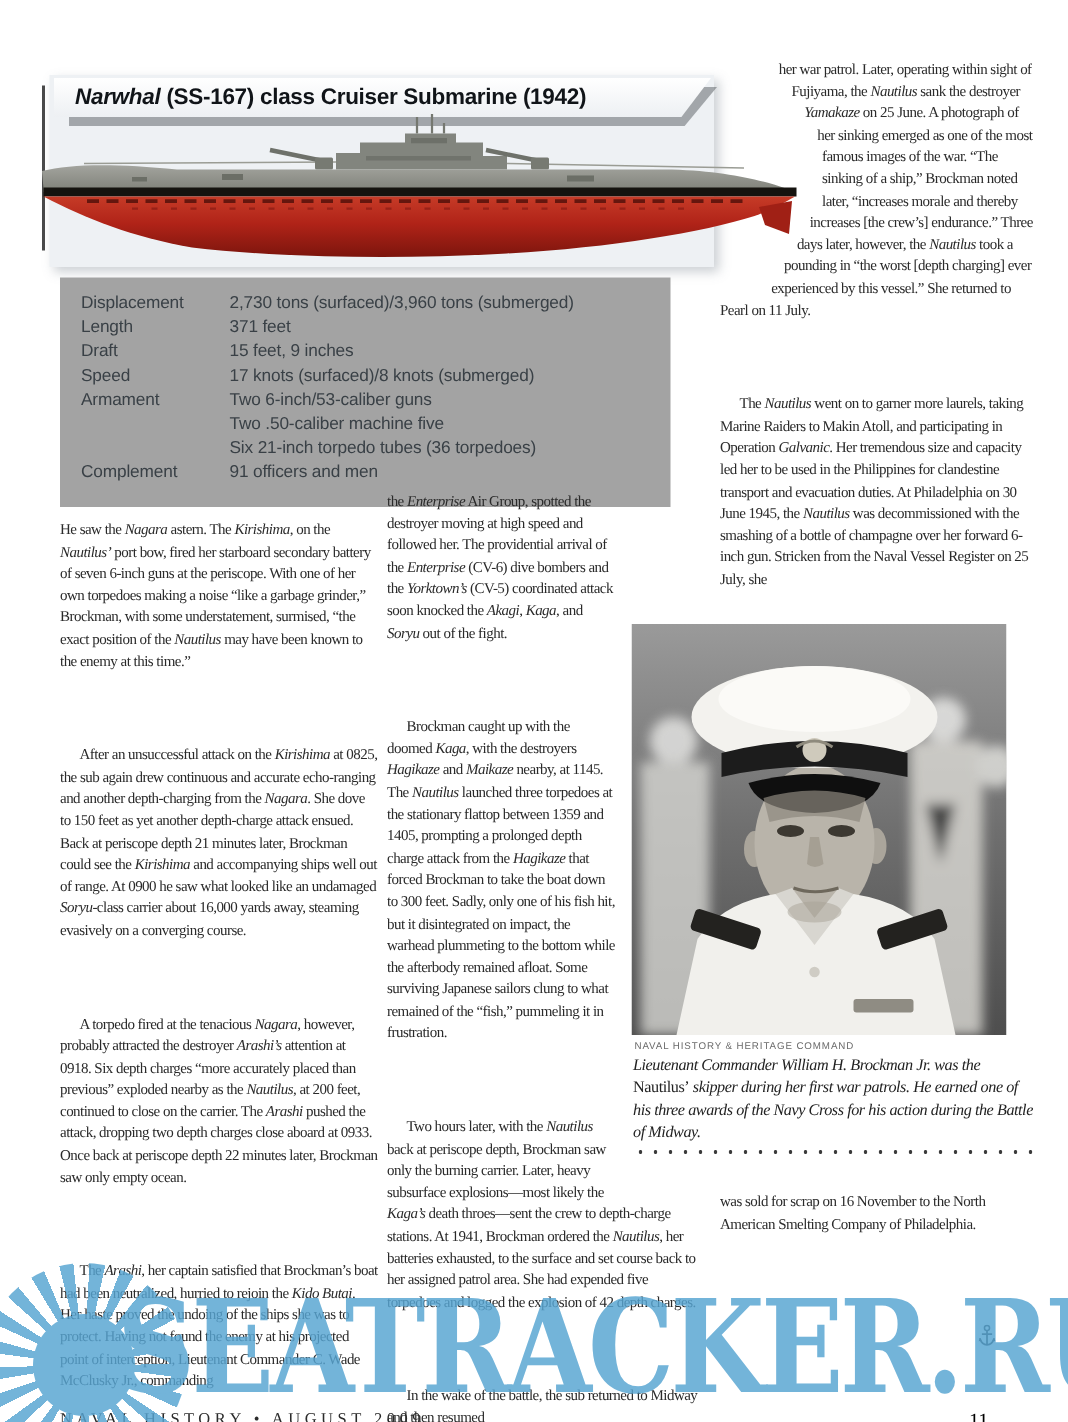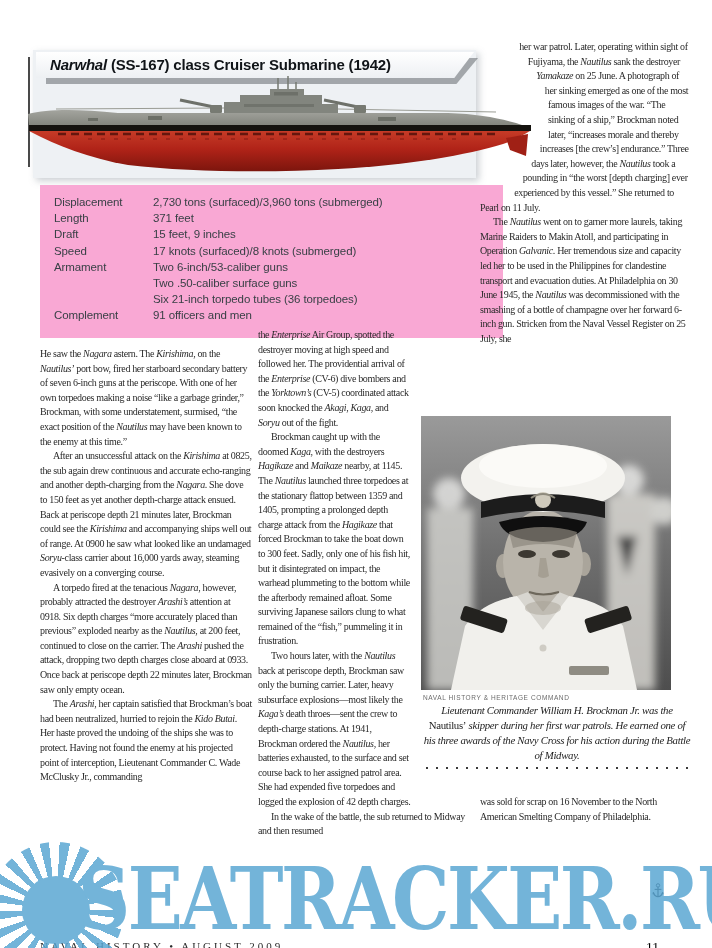--- a/index.html
+++ b/index.html
@@ -18,48 +18,48 @@
             background:linear-gradient(180deg,#ffffff,#edf0f3);
             clip-path:polygon(0 0,100% 0,95.5% 100%,0 100%);
             font-family:"Liberation Sans", sans-serif; font-weight:bold; font-size:15px;
             line-height:26px; padding-left:14px; box-sizing:border-box; color:#101418;
             letter-spacing:-0.2px; white-space:nowrap; }
   .title-strip .t-italic { font-style:italic; }
 
   .sub-svg { position:absolute; left:28px; top:76px; width:506px; height:102px; }
 
   
-  .specbox { position:absolute; left:40px; top:185px; width:463px; height:153px;
-             background:#f9a8d4; padding:9px 0 0 14px; box-sizing:border-box;
+  .specbox { position:absolute; left:40px; top:185px; width:407px; height:153px;
+             background:#a3a3a3; padding:9px 0 0 14px; box-sizing:border-box;
              font-family:"Liberation Sans", sans-serif; font-size:11.5px; color:#394046;
              letter-spacing:-0.1px; }
   .spec-row { line-height:16.2px; white-space:nowrap; }
   .spec-label { display:inline-block; width:99px; }
 
   
   .col { position:absolute; font-size:10px; line-height:14.6px; letter-spacing:-0.35px;
          text-align:left; color:#2a2a2a; }
   .col-left  { left:40px;  top:347px; width:212px; }
   .col-mid   { left:258px; top:328px; width:210px; }
   .col-right { left:480px; top:40px;  width:212px; }
   .col-right2{ left:480px; top:795px; width:212px; }
   .para { margin:0; }
-  .ind  { text-indent:13px; }
+  .ind  { text-indent:13px;margin-top:48px; }
   .para i { font-style:italic; }
 
   .spacer-photo { float:right; width:50px; height:398px; margin-top:70px; margin-left:6px; }
   .spacer-stern { float:left; width:62px; height:92px; margin-top:60px; margin-right:6px;
                   shape-outside:polygon(0 0,45% 0,100% 42%,100% 58%,45% 100%,0 100%); }
 
   
   .photo-svg { position:absolute; left:421px; top:416px; width:250px; height:274px; }
   .credit { position:absolute; left:423px; top:694px; font-family:"Liberation Sans", sans-serif;
             font-size:6.5px; letter-spacing:.6px; color:#6b6b6b; }
   .caption { position:absolute; left:422px; top:703px; width:270px; font-size:10.8px;
-             line-height:15px; font-style:italic; letter-spacing:-0.3px; color:#222;text-align:center; }
+             line-height:15px; font-style:italic; letter-spacing:-0.3px; color:#222; }
   .caption i { font-style:normal; }
   .dotrule { position:absolute; left:422px; top:766px; width:268px; height:4px;
              background-image:radial-gradient(circle,#3a3a3a 1.1px, transparent 1.4px);
              background-size:10px 4px; background-repeat:repeat-x; }
 
   
   .footer-left { position:absolute; left:40px; top:911px; font-size:11px; letter-spacing:3px;
                  color:#2b2b2b; white-space:nowrap;margin-top:29px; }
   .pagenum { position:absolute; left:646px; top:939px; font-size:13.5px; color:#000000; }
   .anchor-svg { position:absolute; left:652px; top:883px; width:12px; height:15px; }
@@ -129,21 +129,21 @@
     <path d="M30,58 L470,58" stroke="#55110b" stroke-width="2.5" stroke-dasharray="8,5" opacity=".85" fill="none"></path>
     <path d="M60,63 L430,63" stroke="#7e1812" stroke-width="1.5" stroke-dasharray="4,9" opacity=".6" fill="none"></path>
   </svg>
 
   <div class="specbox">
     <div class="spec-row"><span class="spec-label">Displacement</span><span class="spec-value">2,730 tons (surfaced)/3,960 tons (submerged)</span></div>
     <div class="spec-row"><span class="spec-label">Length</span><span class="spec-value">371 feet</span></div>
     <div class="spec-row"><span class="spec-label">Draft</span><span class="spec-value">15 feet, 9 inches</span></div>
     <div class="spec-row"><span class="spec-label">Speed</span><span class="spec-value">17 knots (surfaced)/8 knots (submerged)</span></div>
     <div class="spec-row"><span class="spec-label">Armament</span><span class="spec-value">Two 6-inch/53-caliber guns</span></div>
-    <div class="spec-row"><span class="spec-label"></span><span class="spec-value">Two .50-caliber surface guns</span></div>
+    <div class="spec-row"><span class="spec-label"></span><span class="spec-value">Two .50-caliber machine five</span></div>
     <div class="spec-row"><span class="spec-label"></span><span class="spec-value">Six 21-inch torpedo tubes (36 torpedoes)</span></div>
     <div class="spec-row"><span class="spec-label">Complement</span><span class="spec-value">91 officers and men</span></div>
   </div>
 
   <div class="col col-left">
     <p class="para">He saw the <i>Nagara</i> astern. The <i>Kirishima</i>, on the <i>Nautilus’</i> port bow, fired her starboard secondary battery of seven 6-inch guns at the periscope. With one of her own torpedoes making a noise “like a garbage grinder,” Brockman, with some understatement, surmised, “the exact position of the <i>Nautilus</i> may have been known to the enemy at this time.”</p>
     <p class="para ind">After an unsuccessful attack on the <i>Kirishima</i> at 0825, the sub again drew continuous and accurate echo-ranging and another depth-charging from the <i>Nagara</i>. She dove to 150 feet as yet another depth-charge attack ensued. Back at periscope depth 21 minutes later, Brockman could see the <i>Kirishima</i> and accompanying ships well out of range. At 0900 he saw what looked like an undamaged <i>Soryu</i>-class carrier about 16,000 yards away, steaming evasively on a converging course.</p>
     <p class="para ind">A torpedo fired at the tenacious <i>Nagara</i>, however, probably attracted the destroyer <i>Arashi’s</i> attention at 0918. Six depth charges “more accurately placed than previous” exploded nearby as the <i>Nautilus</i>, at 200 feet, continued to close on the carrier. The <i>Arashi</i> pushed the attack, dropping two depth charges close aboard at 0933. Once back at periscope depth 22 minutes later, Brockman saw only empty ocean.</p>
     <p class="para ind">The <i>Arashi</i>, her captain satisfied that Brockman’s boat had been neutralized, hurried to rejoin the <i>Kido Butai</i>. Her haste proved the undoing of the ships she was to protect. Having not found the enemy at his projected point of interception, Lieutenant Commander C. Wade McClusky Jr., commanding</p>
   </div>

